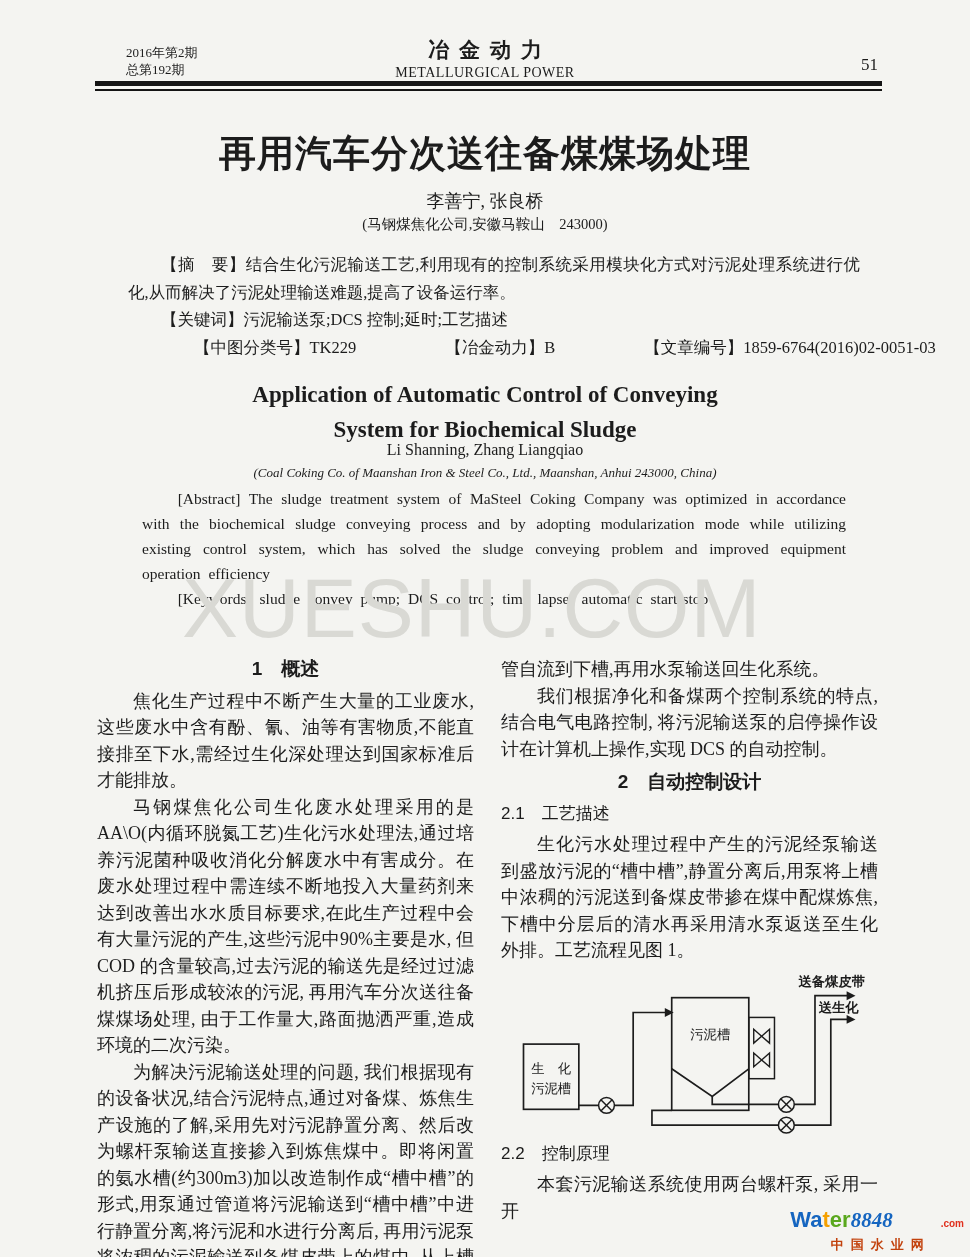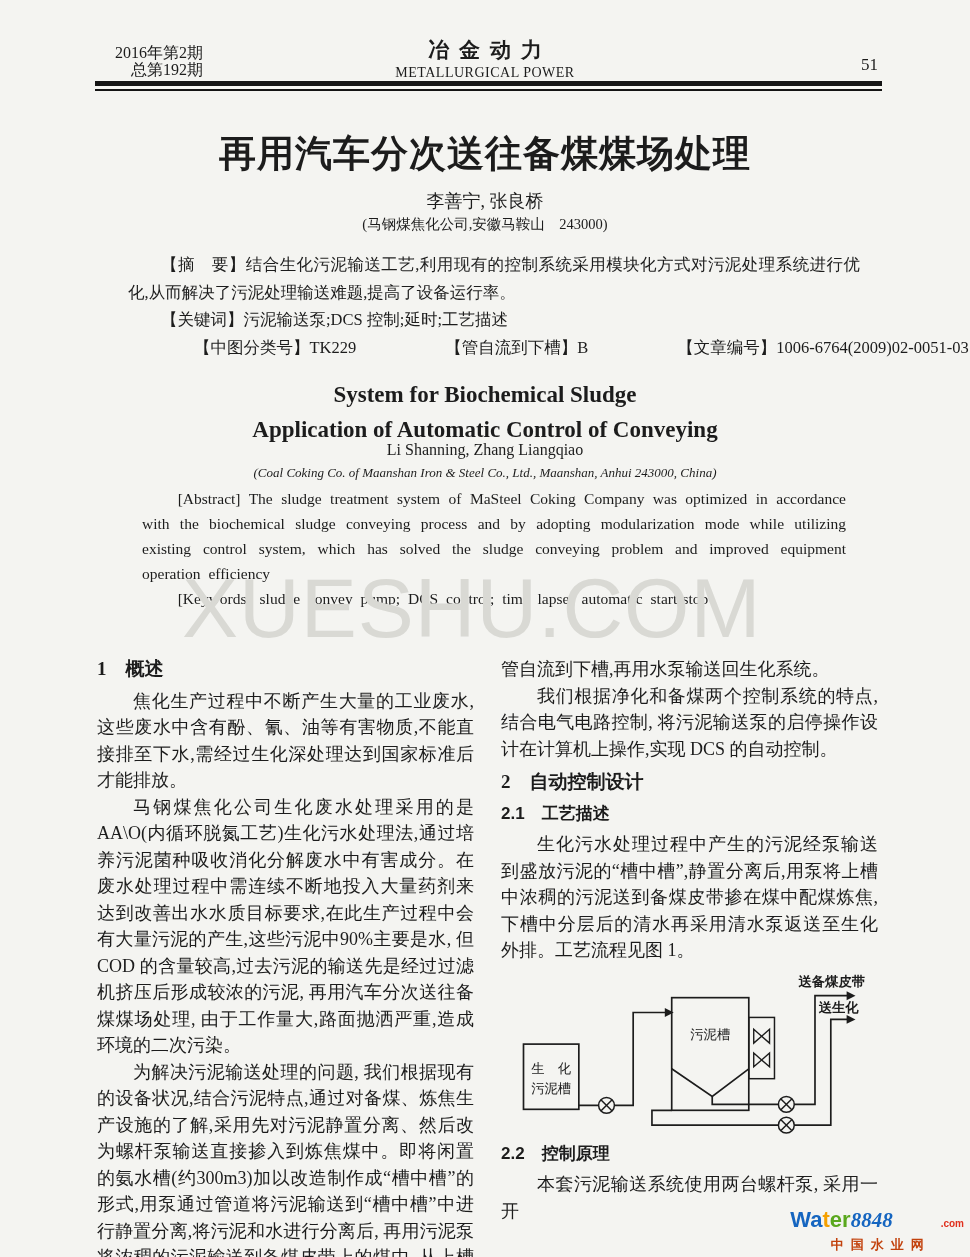--- a/index.html
+++ b/index.html
@@ -1,19 +1,19 @@
 <!DOCTYPE html>
 <html><head>
 <meta charset="utf-8">
 <style>
   html,body{margin:0;padding:0;background:#e8e8e6;}
   .page{position:relative;width:970px;height:1257px;background:#f4f4f1;overflow:hidden;
         color:#1c1c1c;font-family:"Liberation Serif",serif;}
   
-  .hdr-issue{position:absolute;top:44px;left:115px;text-align:right;font-size:16px;line-height:17px;}
+  .hdr-issue{position:absolute;top:44px;left:126px;text-align:left;font-size:13px;line-height:17px;}
   .hdr-center{position:absolute;top:36px;left:0;width:100%;text-align:center;}
   .hdr-journal{font-size:21px;font-weight:bold;letter-spacing:10px;text-indent:10px;}
   .hdr-journal-en{font-size:14px;margin-top:1px;letter-spacing:.5px;}
   .hdr-page{position:absolute;top:55px;right:92px;font-size:17px;}
   .rule-thick{position:absolute;top:81px;left:95px;width:787px;height:5px;background:#141414;}
   .rule-thin{position:absolute;top:89px;left:95px;width:787px;height:2px;background:#141414;}
   
   .title-cn{position:absolute;top:129px;left:0;width:100%;text-align:center;font-size:37px;font-weight:bold;letter-spacing:1px;}
   .authors-cn{position:absolute;top:189px;left:0;width:100%;text-align:center;font-size:18px;}
   .affil-cn{position:absolute;top:215px;left:0;width:100%;text-align:center;font-size:14.5px;}
@@ -30,23 +30,23 @@
   .abs-en p{margin:0;text-indent:2.3em;}
   .abs-en p.kw{text-align:left;}
   
   .watermark{position:absolute;top:560px;left:182px;z-index:0;pointer-events:none;
              font-family:"Liberation Sans",sans-serif;font-size:84px;color:#d9d9d4;letter-spacing:1px;}
   
   .columns{position:absolute;top:656px;left:97px;width:781px;display:flex;gap:27px;z-index:1;}
   .col{width:377px;font-size:18px;line-height:26.5px;text-align:justify;}
   .col p{margin:0;text-indent:2em;}
   .col p.cont{text-indent:0;}
-  .col h3{font-family:Liberation Serif, serif;font-size:19px;font-weight:bold;margin:0 0 5px 0;text-align:left;}
+  .col h3{font-family:Liberation Sans, sans-serif;font-size:19px;font-weight:bold;margin:0 0 5px 0;text-align:center;}
   .col h3.mid{margin:7px 0 5px 0;}
-  .col h4{font-family:"Liberation Sans",sans-serif;font-size:17px;font-weight:bold;margin:5px 0 4px 0;text-align:left;}
+  .col h4{font-family:"Liberation Sans",sans-serif;font-size:17px;font-weight:normal;margin:5px 0 4px 0;text-align:left;}
   
   .fig{margin:6px 0 0 0;}
   .fig svg{display:block;}
   .fig-caption{text-align:center;font-family:"Liberation Sans",sans-serif;font-weight:bold;font-size:17px;margin:2px 0 6px 0;text-indent:0 !important;}
   svg text{font-family:"Liberation Serif",serif;font-size:13.5px;fill:#1c1c1c;}
   
   .logo{position:absolute;top:1209px;right:6px;text-align:center;font-family:"Liberation Sans",sans-serif;line-height:21px;z-index:1;}
   .logo-word{font-weight:bold;font-size:22px;letter-spacing:0;}
   .logo-8848{font-family:"Liberation Serif",serif;font-style:italic;font-weight:bold;font-size:21px;}
   .logo-com{font-size:10px;font-weight:bold;margin-left:48px;}
@@ -71,28 +71,28 @@
 
   <div class="title-cn">再用汽车分次送往备煤煤场处理</div>
   <div class="authors-cn">李善宁, 张良桥</div>
   <div class="affil-cn">(马钢煤焦化公司,安徽马鞍山　243000)</div>
 
   <div class="abs-cn">
     <p>【摘　要】结合生化污泥输送工艺,利用现有的控制系统采用模块化方式对污泥处理系统进行优化,从而解决了污泥处理输送难题,提高了设备运行率。</p>
     <p>【关键词】污泥输送泵;DCS 控制;延时;工艺描述</p>
     <p class="class-line">
       <span>【中图分类号】TK229</span>
-      <span>【管自流到下槽】B</span>
-      <span>【文章编号】1006-6764(2009)02-0051-03</span>
+      <span>【冶金动力】B</span>
+      <span>【文章编号】1859-6764(2016)02-0051-03</span>
     </p>
   </div>
 
   <div class="title-en">
+    <div>Application of Automatic Control of Conveying</div>
     <div>System for Biochemical Sludge</div>
-    <div>Application of Automatic Control of Conveying</div>
   </div>
   <div class="authors-en">Li Shanning, Zhang Liangqiao</div>
   <div class="affil-en">(Coal Coking Co. of Maanshan Iron &amp; Steel Co., Ltd., Maanshan, Anhui 243000, China)</div>
   <div class="abs-en">
     <p>[Abstract] The sludge treatment system of MaSteel Coking Company was optimized in accordance with the biochemical sludge conveying process and by adopting modularization mode while utilizing existing control system, which has solved the sludge conveying problem and improved equipment operation efficiency</p>
     <p class="kw">[Keywords] sludge convey pump; DCS control; time lapse; automatic start-stop</p>
   </div>
 
   <div class="watermark">XUESHU.COM</div>
 

